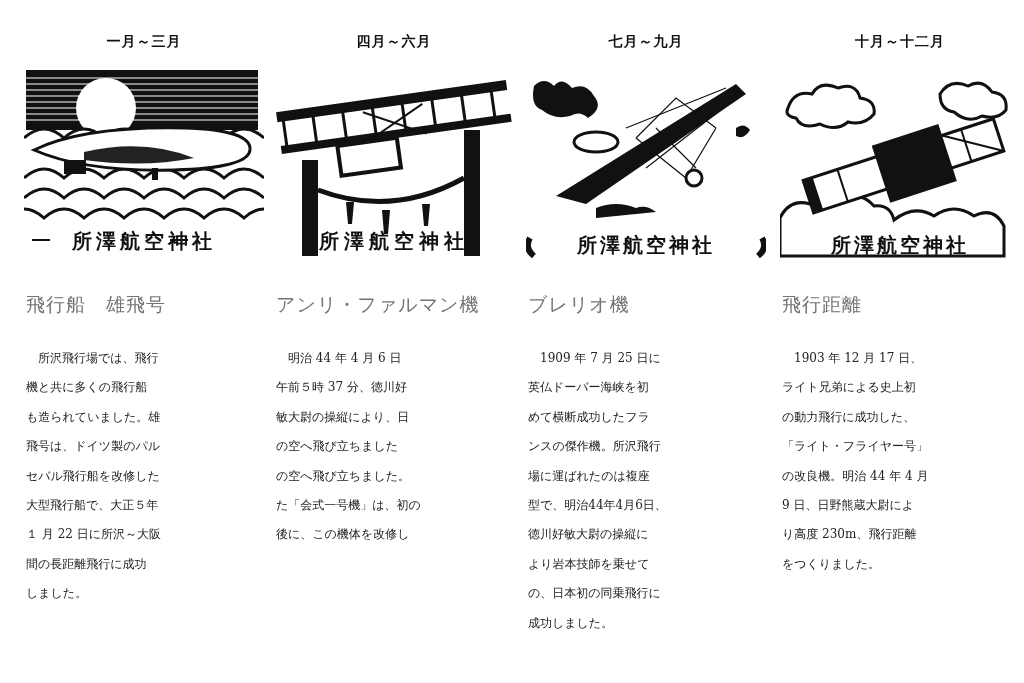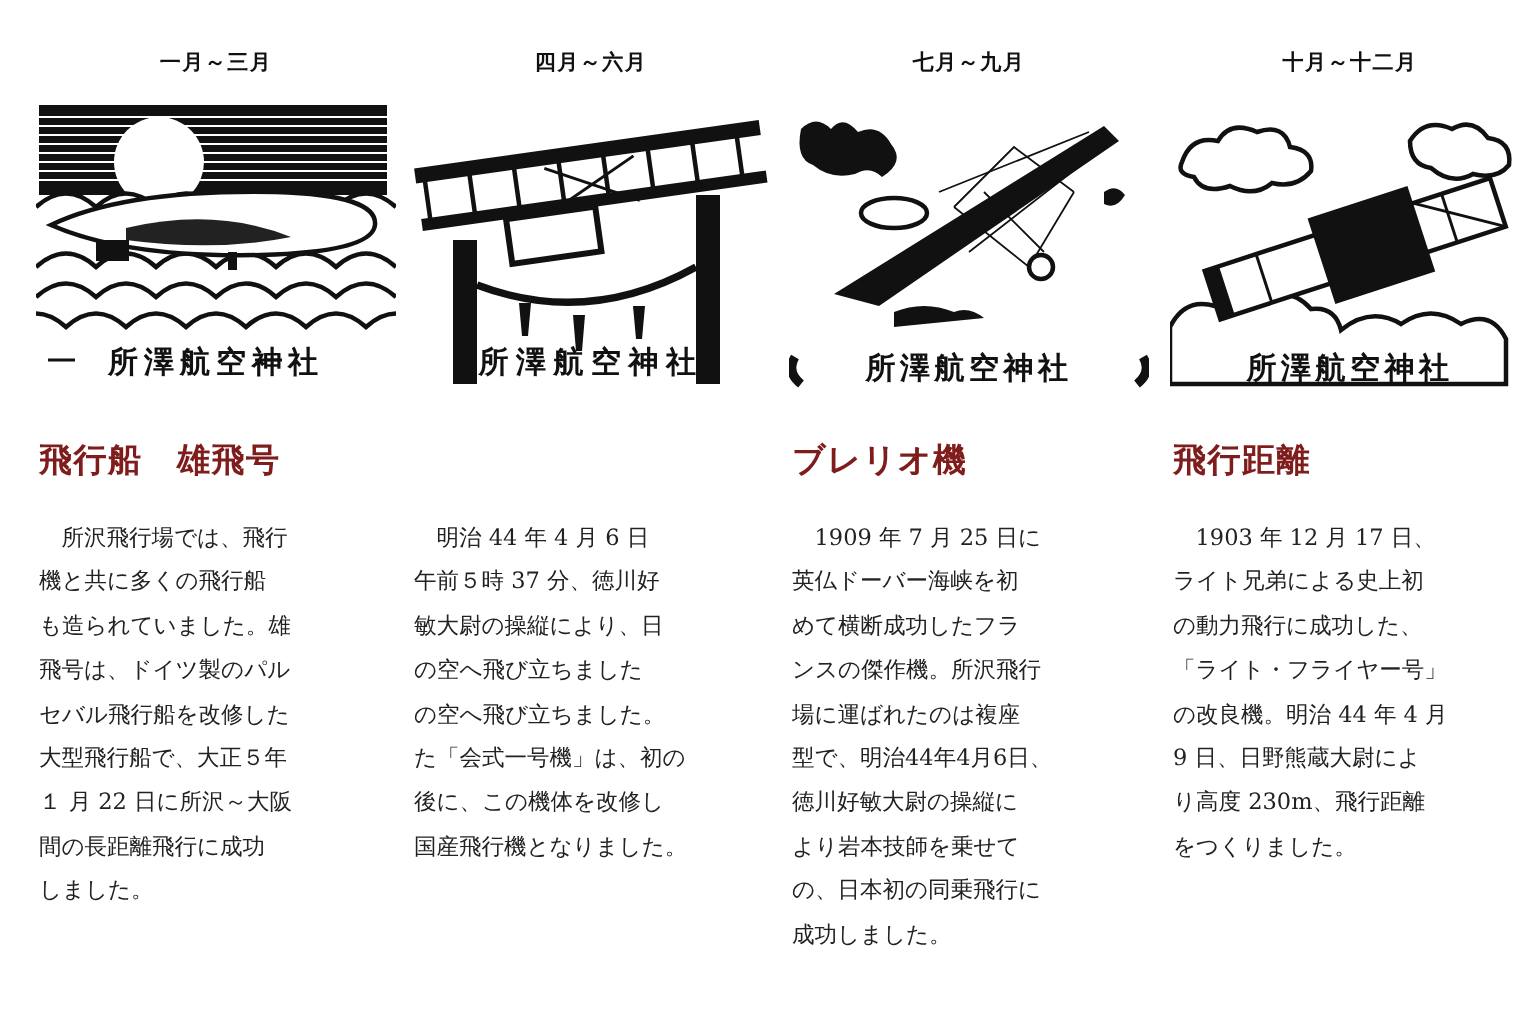--- a/index.html
+++ b/index.html
@@ -3,23 +3,23 @@
 <meta charset="utf-8">
 <style>
   html, body { margin:0; padding:0; background:#ffffff; }
   body { width:1024px; height:683px; overflow:hidden; position:relative;
          font-family:"DejaVu Serif","Liberation Serif",serif; color:#1a1a1a; }
   .col { position:absolute; top:0; width:240px; height:683px; }
   .season { position:absolute; top:33px; left:0; width:100%; text-align:center;
             font-size:14px; font-weight:bold; letter-spacing:1px; color:#111; }
   .stamp { position:absolute; top:68px; left:0; width:100%; height:198px; }
   .stamp svg { width:100%; height:100%; display:block; }
-  .title { position:absolute; top:292px; left:2px; font-size:22px; font-weight:bold;
-           letter-spacing:1px; white-space:nowrap; color:#7f1d1d; }
-  .body { position:absolute; top:344px; left:2px; width:232px; font-size:15px;
+  .title { position:absolute; top:292px; left:2px; font-size:19px; font-weight:normal;
+           letter-spacing:1px; white-space:nowrap; color:#737373; }
+  .body { position:absolute; top:344px; left:2px; width:232px; font-size:12px;
           line-height:29.4px; text-align:justify; color:#222; }
   .body .line { display:block; white-space:nowrap; }
 </style>
 </head>
 <body>
 
 <div class="col" style="left:24px;">
   <div class="season">一月～三月</div>
   <div class="stamp">
     <svg viewBox="0 0 240 198">
@@ -87,29 +87,29 @@
       <rect x="190" y="62" width="16" height="126" fill="#111"></rect>
       <path d="M44 122 Q118 150 190 110" fill="none" stroke="#111" stroke-width="5"></path>
       <g fill="#111">
         <path d="M72 134 l8 0 l-2 22 l-4 0 z"></path>
           <path d="M108 142 l8 0 l-2 24 l-4 0 z"></path>
         <path d="M148 136 l8 0 l-2 22 l-4 0 z"></path>
       </g>
       <text x="120" y="180" text-anchor="middle" font-size="20" font-weight="bold" fill="#111" font-family="DejaVu Serif, serif" letter-spacing="5">所澤航空神社</text>
     </svg>
   </div>
+  <div class="title">アンリ・ファルマン機</div>
   <div class="body">
     <span class="line">　明治 44 年 4 月 6 日</span>
     <span class="line">午前５時 37 分、徳川好</span>
     <span class="line">敏大尉の操縦により、日</span>
     <span class="line">の空へ飛び立ちました</span>
     <span class="line">の空へ飛び立ちました。</span>
     <span class="line">た「会式一号機」は、初の</span>
     <span class="line">後に、この機体を改修し</span>
-    <span class="line">国産飛行機となりました。</span>
   </div>
 </div>
 
 <div class="col" style="left:526px;">
   <div class="season">七月～九月</div>
   <div class="stamp">
     <svg viewBox="0 0 240 198">
       <path d="M8 18 q10 -10 20 0 q8 -10 18 2 q14 -6 22 8 q10 12 -6 22 q-8 -8 -18 -2 q-16 4 -28 -6 q-12 -4 -8 -24 z" fill="#111"></path>
       <path d="M30 128 L210 16 L220 26 L60 136 Z" fill="#111"></path>
       <g stroke="#111" stroke-width="1.2" fill="none">

